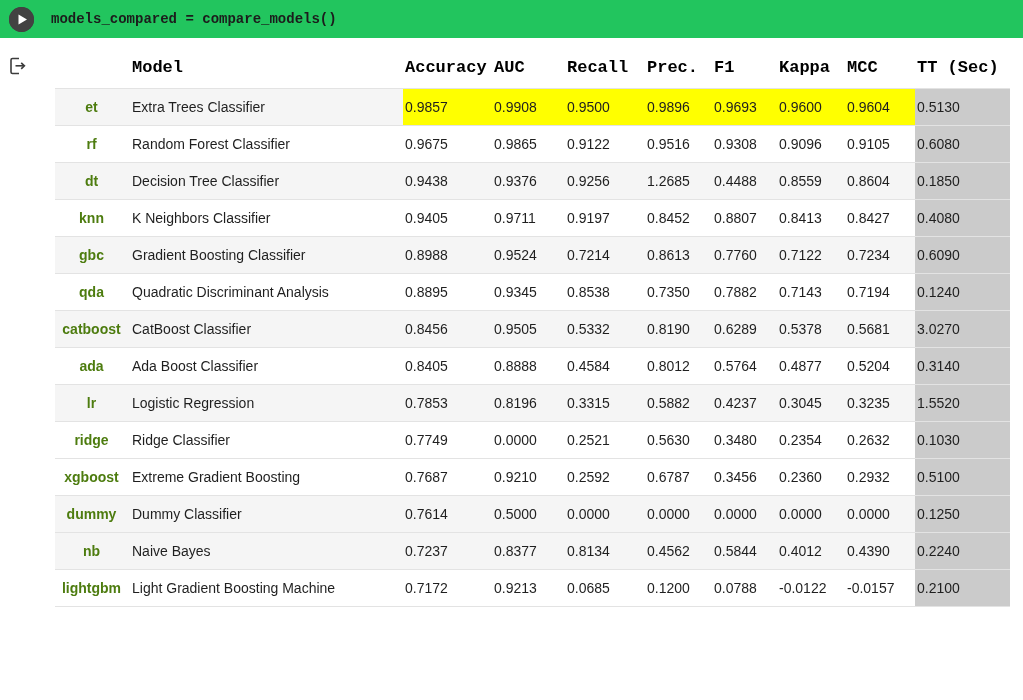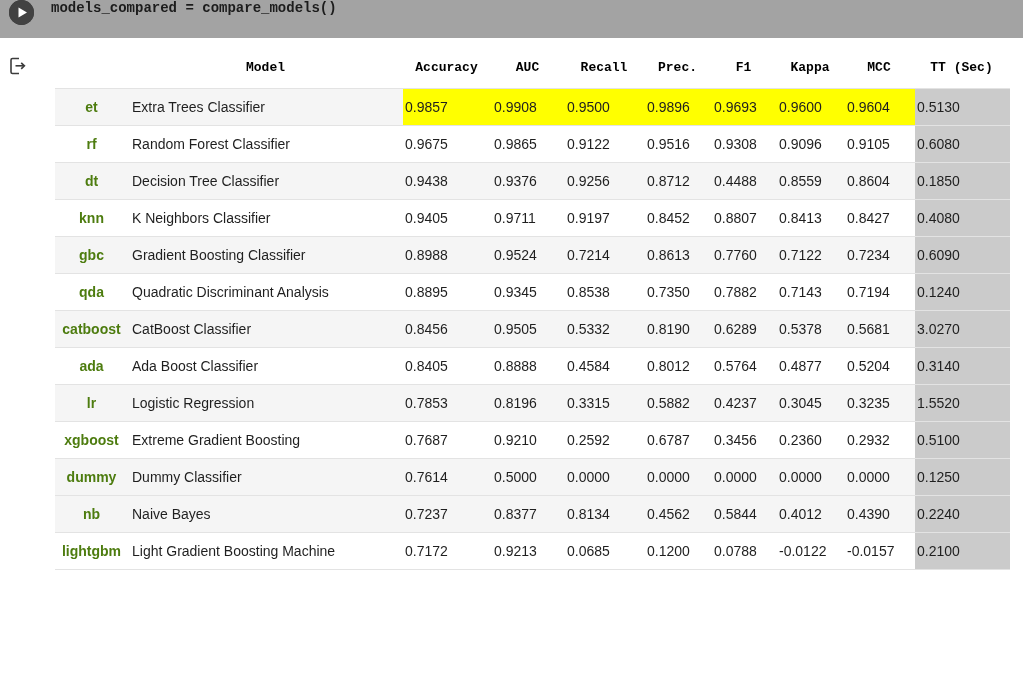--- a/index.html
+++ b/index.html
@@ -1,41 +1,41 @@
 <!DOCTYPE html>
 <html style="--hl: #ffff00; --ttbg: #cbcbcb; --stripe: #f5f5f5; --rowline: #e3e3e3;"><head>
 <meta charset="utf-8">
 <style>
   * { margin:0; padding:0; box-sizing:border-box; }
   html,body { width:1023px; height:700px; background:#ffffff; overflow:hidden;
               font-family:"Liberation Sans", sans-serif; }
 
   
-  .code-cell { height:38px; background:#a3a3a3; display:flex; }
+  .code-cell { height:38px; background:#22c55e; display:flex; align-items:center; }
   .run-btn { width:25px; height:25px; margin-left:9px; border-radius:50%;
              background:#424242; border:none; display:flex; align-items:center;
              justify-content:center; cursor:pointer; flex:0 0 auto; }
   .run-btn svg { display:block; }
   .code-text { margin-left:17px; font-family:"Liberation Mono", monospace;
                font-size:14px; font-weight:700; color:#1c1c1c; white-space:pre; }
 
   
   .output-area { display:flex; padding-top:10px; }
   .gutter { width:55px; flex:0 0 auto; padding-top:8px; padding-left:8px; }
   .out-icon svg { display:block; }
 
   
   table { border-collapse:collapse; table-layout:fixed; }
   col.c-idx{width:75px} col.c-model{width:273px} col.c-acc{width:89px}
   col.c-auc{width:73px} col.c-rec{width:80px} col.c-prec{width:67px}
   col.c-f1{width:65px} col.c-kappa{width:68px} col.c-mcc{width:70px}
   col.c-tt{width:95px}
 
   thead th { font-family:"Liberation Mono", monospace; font-weight:700;
-             font-size:13px; color:#000; text-align:center; height:40px;
+             font-size:17px; color:#000; text-align:left; height:40px;
              vertical-align:middle; padding:0 4px 0 2px; white-space:nowrap;margin-left:12px; }
   tbody tr { height:37px; border-top:1px solid var(--rowline,#e3e3e3); }
   tbody tr:last-child { border-bottom:1px solid var(--rowline,#e3e3e3); }
   td { font-size:14px; color:#1f1f1f; text-align:left; vertical-align:middle;
        padding:0 4px 0 2px; white-space:nowrap; overflow:hidden; }
   td.idx { font-weight:700; color:#4d7c0f;text-align:center; }
   tr.stripe td { background:var(--stripe,#f5f5f5); }
   td.hl { background:var(--hl,#ffff00) !important;margin-left:28px; }
   td.tt { background:var(--ttbg,#cbcbcb) !important; }
 </style>
@@ -116,21 +116,21 @@
           <td class="metric">0.9096</td>
           <td class="metric">0.9105</td>
           <td class="tt">0.6080</td>
         </tr>
         <tr class="stripe">
           <td class="idx">dt</td>
           <td class="model">Decision Tree Classifier</td>
           <td class="metric">0.9438</td>
           <td class="metric">0.9376</td>
           <td class="metric">0.9256</td>
-          <td class="metric">0.8712</td>
+          <td class="metric">1.2685</td>
           <td class="metric">0.4488</td>
           <td class="metric">0.8559</td>
           <td class="metric">0.8604</td>
           <td class="tt">0.1850</td>
         </tr>
         <tr>
           <td class="idx">knn</td>
           <td class="model">K Neighbors Classifier</td>
           <td class="metric">0.9405</td>
           <td class="metric">0.9711</td>
@@ -195,20 +195,32 @@
           <td class="metric">0.7853</td>
           <td class="metric">0.8196</td>
           <td class="metric">0.3315</td>
           <td class="metric">0.5882</td>
           <td class="metric">0.4237</td>
           <td class="metric">0.3045</td>
           <td class="metric">0.3235</td>
           <td class="tt">1.5520</td>
         </tr>
         <tr>
+          <td class="idx">ridge</td>
+          <td class="model">Ridge Classifier</td>
+          <td class="metric">0.7749</td>
+          <td class="metric">0.0000</td>
+          <td class="metric">0.2521</td>
+          <td class="metric">0.5630</td>
+          <td class="metric">0.3480</td>
+          <td class="metric">0.2354</td>
+          <td class="metric">0.2632</td>
+          <td class="tt">0.1030</td>
+        </tr>
+        <tr>
           <td class="idx">xgboost</td>
           <td class="model">Extreme Gradient Boosting</td>
           <td class="metric">0.7687</td>
           <td class="metric">0.9210</td>
           <td class="metric">0.2592</td>
           <td class="metric">0.6787</td>
           <td class="metric">0.3456</td>
           <td class="metric">0.2360</td>
           <td class="metric">0.2932</td>
           <td class="tt">0.5100</td>

